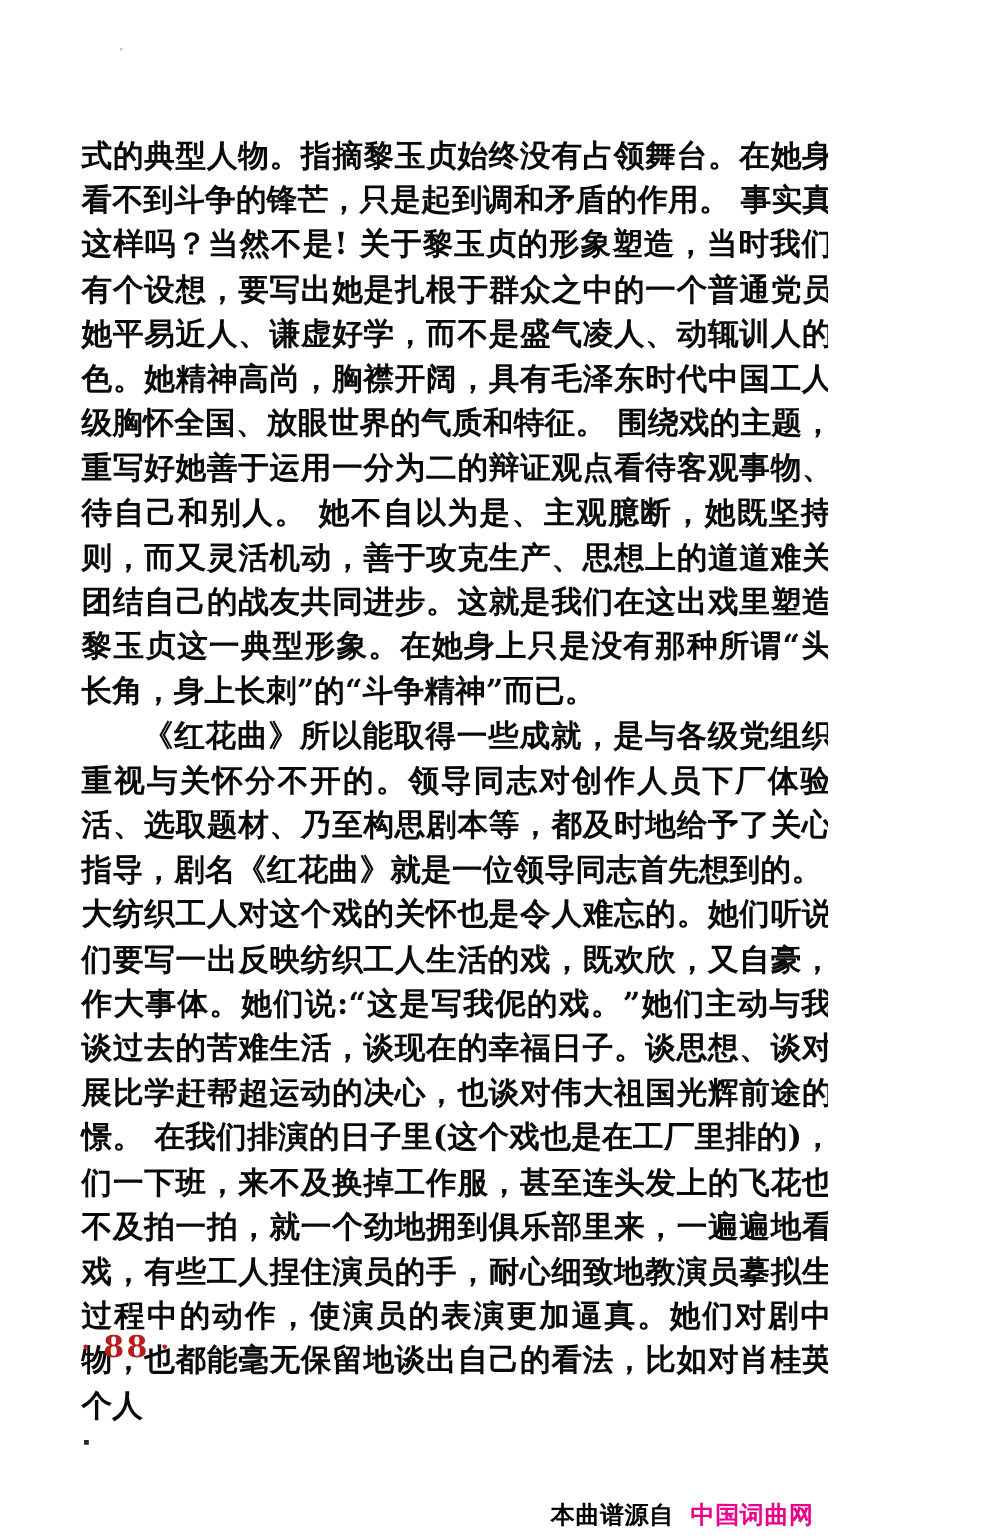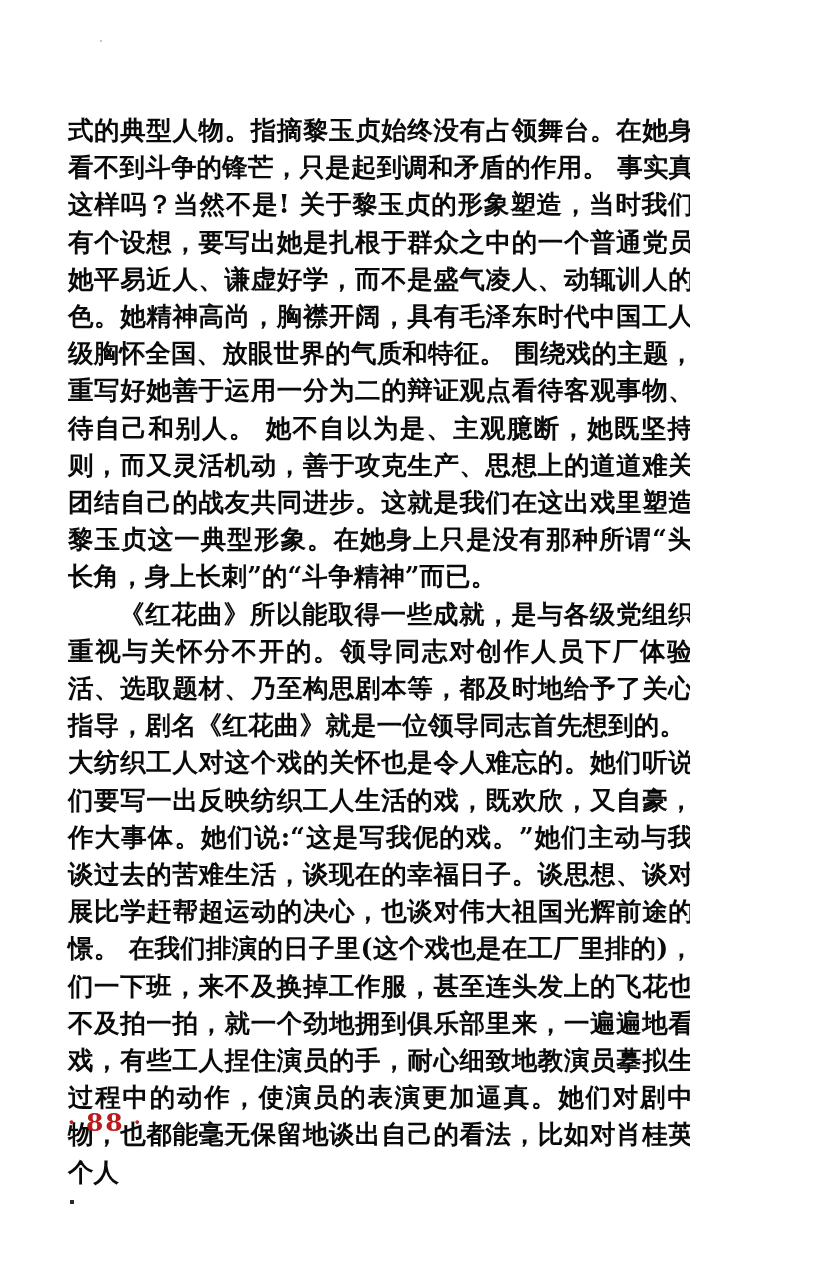--- a/index.html
+++ b/index.html
@@ -122,14 +122,18 @@
 
   <div class="text-column">
     <p class="para">式的典型人物。指摘黎玉贞始终没有占领舞台。在她身上看不到斗争的锋芒，只是起到调和矛盾的作用。 事实真是这样吗？当然不是! 关于黎玉贞的形象塑造，当时我们就有个设想，要写出她是扎根于群众之中的一个普通党员，她平易近人、谦虚好学，而不是盛气凌人、动辄训人的角色。她精神高尚，胸襟开阔，具有毛泽东时代中国工人阶级胸怀全国、放眼世界的气质和特征。 围绕戏的主题，着重写好她善于运用一分为二的辩证观点看待客观事物、看待自己和别人。 她不自以为是、主观臆断，她既坚持原则，而又灵活机动，善于攻克生产、思想上的道道难关，团结自己的战友共同进步。这就是我们在这出戏里塑造的黎玉贞这一典型形象。在她身上只是没有那种所谓“头上长角，身上长刺”的“斗争精神”而已。</p>
     <p class="para">《红花曲》所以能取得一些成就，是与各级党组织的重视与关怀分不开的。领导同志对创作人员下厂体验生活、选取题材、乃至构思剧本等，都及时地给予了关心和指导，剧名《红花曲》就是一位领导同志首先想到的。 广大纺织工人对这个戏的关怀也是令人难忘的。她们听说我们要写一出反映纺织工人生活的戏，既欢欣，又自豪，当作大事体。她们说:“这是写我伲的戏。”她们主动与我们谈过去的苦难生活，谈现在的幸福日子。谈思想、谈对开展比学赶帮超运动的决心，也谈对伟大祖国光辉前途的憧憬。 在我们排演的日子里(这个戏也是在工厂里排的)，她们一下班，来不及换掉工作服，甚至连头发上的飞花也来不及拍一拍，就一个劲地拥到俱乐部里来，一遍遍地看排戏，有些工人捏住演员的手，耐心细致地教演员摹拟生产过程中的动作，使演员的表演更加逼真。她们对剧中人物，也都能毫无保留地谈出自己的看法，比如对肖桂英这个人</p>
   </div>
 
   <div class="page-number">
     <span class="dot">·</span><span class="num">88</span><span class="dot">·</span>
   </div>
 
+  <div class="footer-watermark">
+    <span class="wm-prefix" style="color: rgb(0, 0, 0);">本曲谱源自</span>
+    <span class="wm-site" style="color: rgb(236, 0, 140);">中国词曲网</span>
+  </div>
 
 </div>
 
 </body></html>

